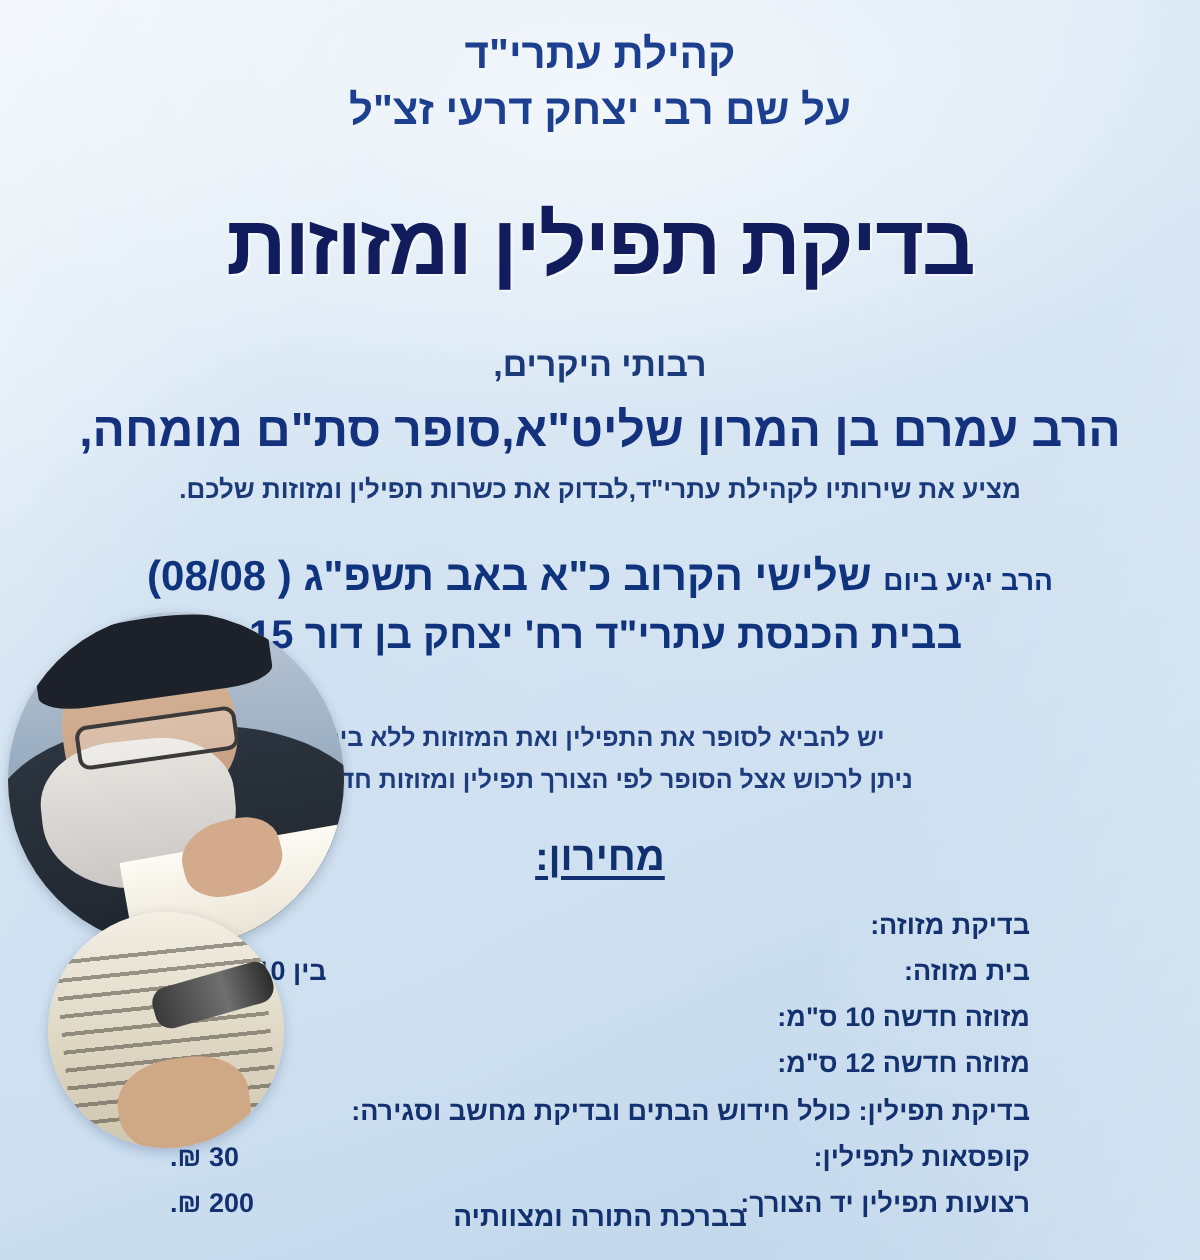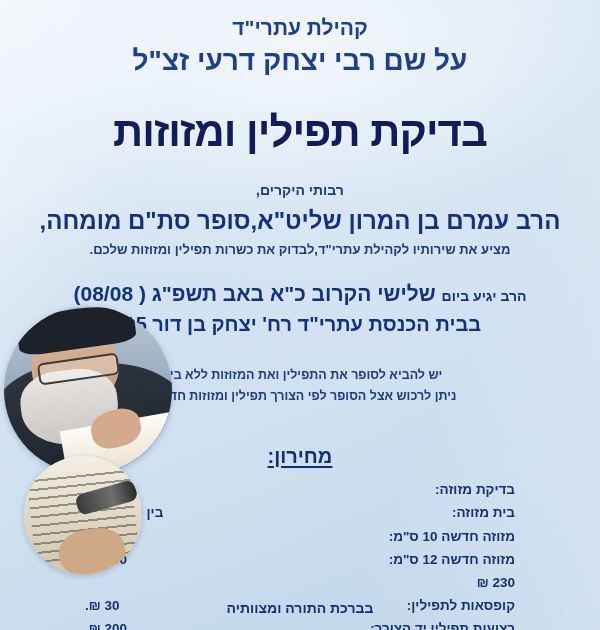--- a/index.html
+++ b/index.html
@@ -42,34 +42,34 @@
   }
 
   .hdr-line {
     font-size: 21px;
     font-weight: bold;
     color: #1d3f8f;
     letter-spacing: 0px;
     line-height: 1.35;
   }
   .hdr-1 { padding-top: 14px; }
-  .hdr-2 { font-size: 28px; }
+  .hdr-2 { font-size: 21px; }
 
   .title {
     margin-top: 28px;
     font-size: 42px;
     font-weight: bold;
     color: #101c5c;
     letter-spacing: -1px;
     text-shadow: 1px 1px 0 rgba(255,255,255,0.6);
   }
 
   .salutation {
     margin-top: 26px;
-    font-size: 14px;
+    font-size: 17px;
     color: #1b3a7a;
     font-weight: bold;
   }
 
   .sofer {
     margin-top: 8px;
     font-size: 24px;
     font-weight: bold;
     color: #14317e;
     line-height: 1.25;
@@ -101,21 +101,21 @@
 
   .notes {
     margin-top: 26px;
     font-size: 12.5px;
     color: #1d3c7d;
     font-weight: bold;
     line-height: 1.7;
   }
 
   .prices-title {
-    margin-top: 38px;
+    margin-top: 16px;
     font-size: 20px;
     font-weight: bold;
     color: #10306f;
     text-decoration: underline;
     text-underline-offset: 3px;
   }
 
   .price-list {
     margin: 10px auto 0;
     width: 430px;
@@ -322,20 +322,21 @@
       </li>
       <li class="price-row">
         <span class="price-label">מזוזה חדשה 10 ס"מ:</span>
         <span class="price-value">160 ₪.</span>
       </li>
       <li class="price-row">
         <span class="price-label">מזוזה חדשה 12 ס"מ:</span>
         <span class="price-value">200 ₪.</span>
       </li>
       <li class="price-row">
+        <span class="price-label">בדיקת תפילין: כולל חידוש הבתים ובדיקת מחשב וסגירה:</span>
         <span class="price-value">230 ₪</span>
       </li>
       <li class="price-row">
         <span class="price-label">קופסאות לתפילין:</span>
         <span class="price-value">30 ₪.</span>
       </li>
       <li class="price-row">
         <span class="price-label">רצועות תפילין יד הצורך:</span>
         <span class="price-value">200 ₪.</span>
       </li>

